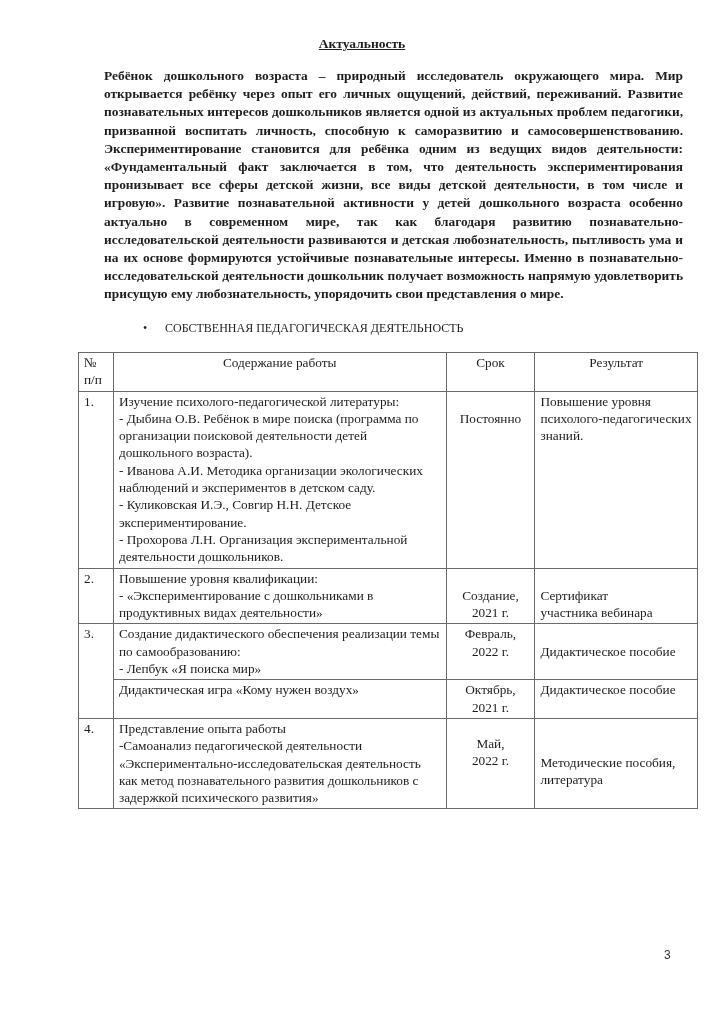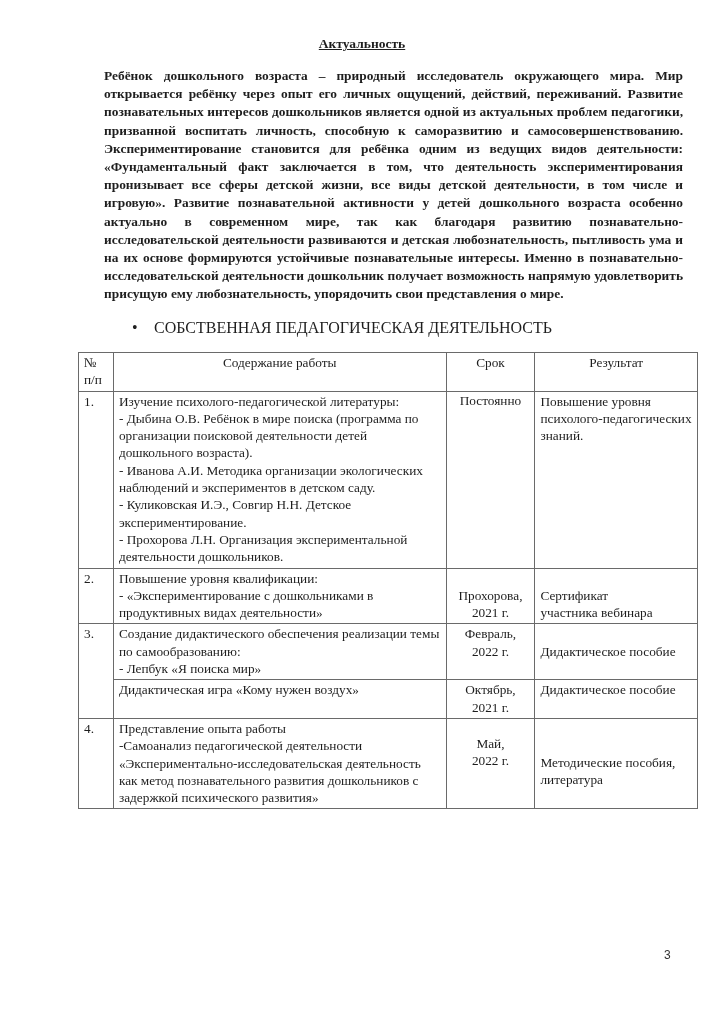--- a/index.html
+++ b/index.html
@@ -13,22 +13,22 @@
       position: absolute; left: 0; top: 36px; width: 724px; text-align: center;
       font-weight: bold; font-size: 13.5px; text-decoration: underline;
     }
     .intro {
       position: absolute; left: 104px; top: 67px; width: 579px;
       font-size: 13.4px; line-height: 18.2px; text-align: justify;
       margin: 0;
       font-weight: bold;
     }
     .section {
-      position: absolute; left: 132px; top: 319px;
-      font-size: 16px; line-height: 18px;
+      position: absolute; left: 143px; top: 319px;
+      font-size: 12px; line-height: 18px;
     }
     .section .bullet { display: inline-block; width: 22px; }
     table.work {
       position: absolute; left: 78px; top: 352px; width: 620px;
       border-collapse: collapse; font-size: 13.3px; line-height: 17.3px;
     }
     table.work td, table.work th {
       border: 1px solid #6a6a6a; vertical-align: top; padding: 1px 5px 2px 5px;
       font-weight: normal;
     }
@@ -71,32 +71,32 @@
 
     <tr>
       <td class="c-num">1.</td>
       <td class="c-content">
         <span class="line">Изучение психолого-педагогической литературы:</span>
         <span class="line">- Дыбина О.В. Ребёнок в мире поиска (программа по организации поисковой деятельности детей дошкольного возраста).</span>
         <span class="line">- Иванова А.И. Методика организации экологических наблюдений и экспериментов в детском саду.</span>
         <span class="line">- Куликовская И.Э., Совгир Н.Н. Детское экспериментирование.</span>
         <span class="line">- Прохорова Л.Н. Организация экспериментальной деятельности дошкольников.</span>
       </td>
-      <td class="c-term" style="vertical-align:top;padding-top:0">Постоянно</td>
+      <td class="c-term" style="vertical-align:top;padding-top:18px">Постоянно</td>
       <td class="c-result">Повышение уровня психолого-педагогических знаний.</td>
     </tr>
 
     <tr>
       <td class="c-num">2.</td>
       <td class="c-content">
         <span class="line">Повышение уровня квалификации:</span>
         <span class="line">- «Экспериментирование с дошкольниками в продуктивных видах деятельности»</span>
       </td>
       <td class="c-term" style="vertical-align:bottom">
-        <span class="line">Прохорова,</span>
+        <span class="line">Создание,</span>
         <span class="line">2021 г.</span>
       </td>
       <td class="c-result" style="vertical-align:bottom">
         <span class="line">Сертификат</span>
         <span class="line">участника вебинара</span>
       </td>
     </tr>
 
     <tr>
       <td class="c-num" rowspan="2">3.</td>

